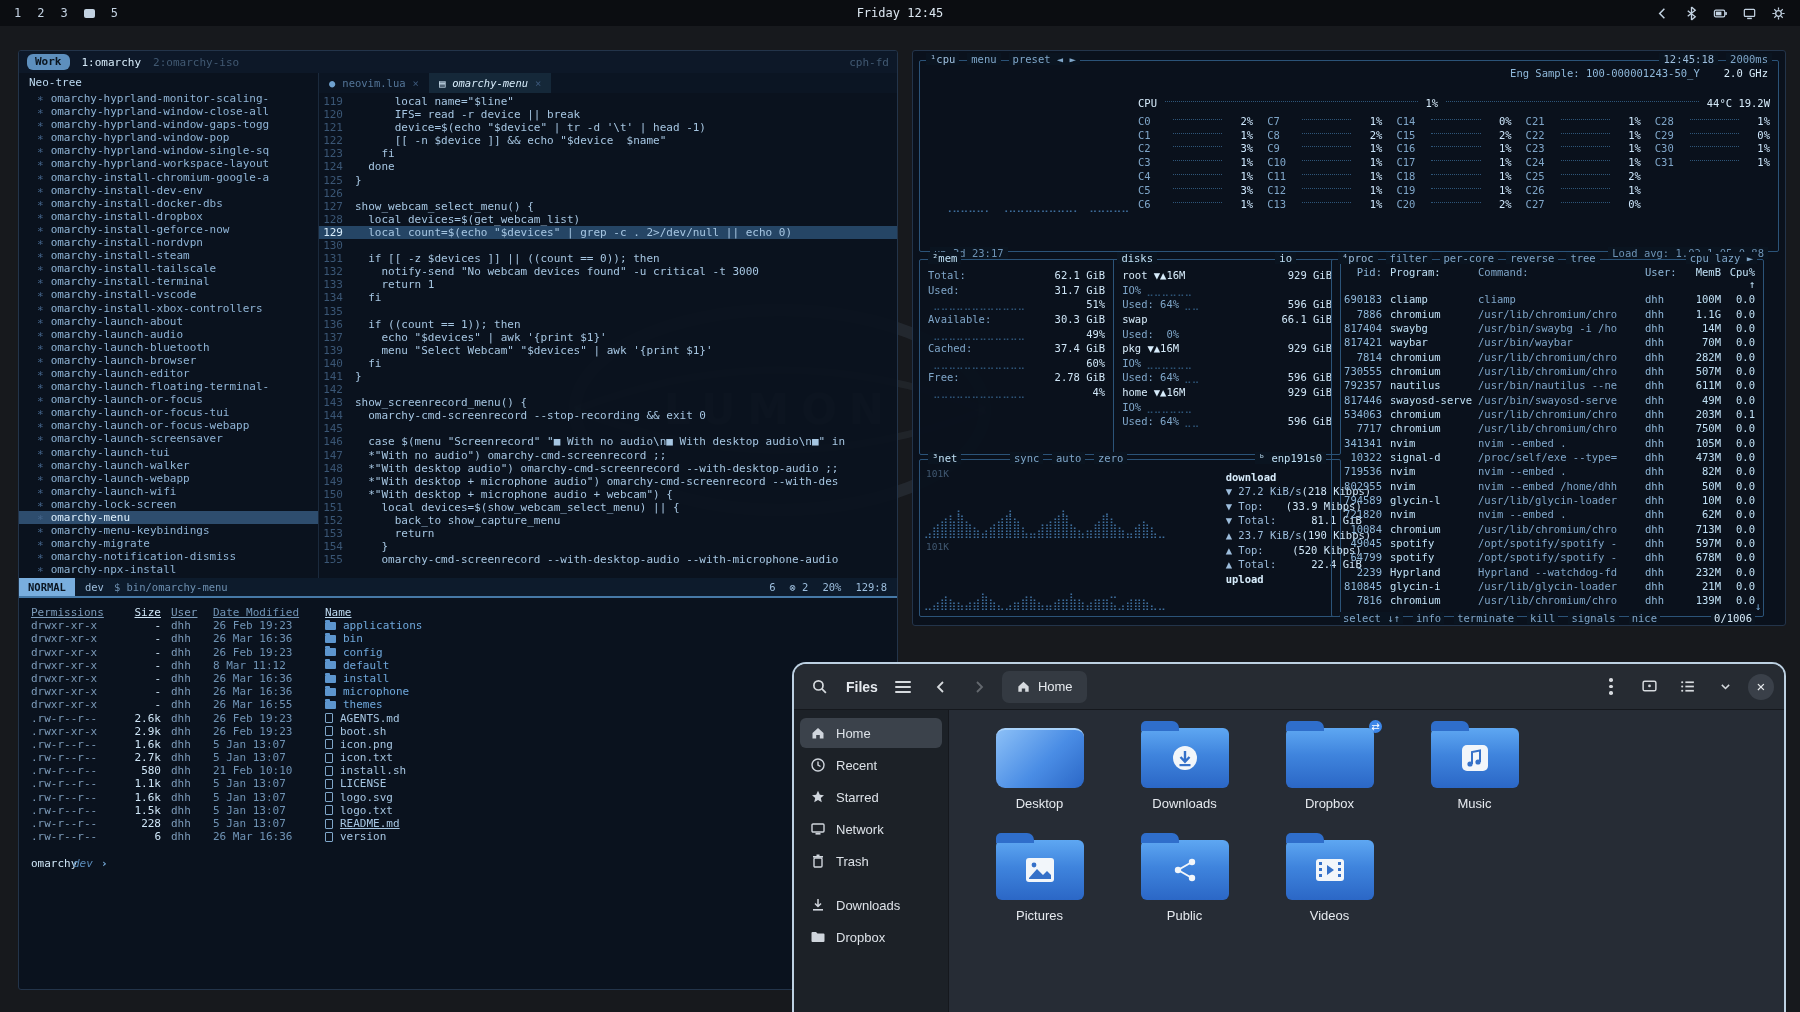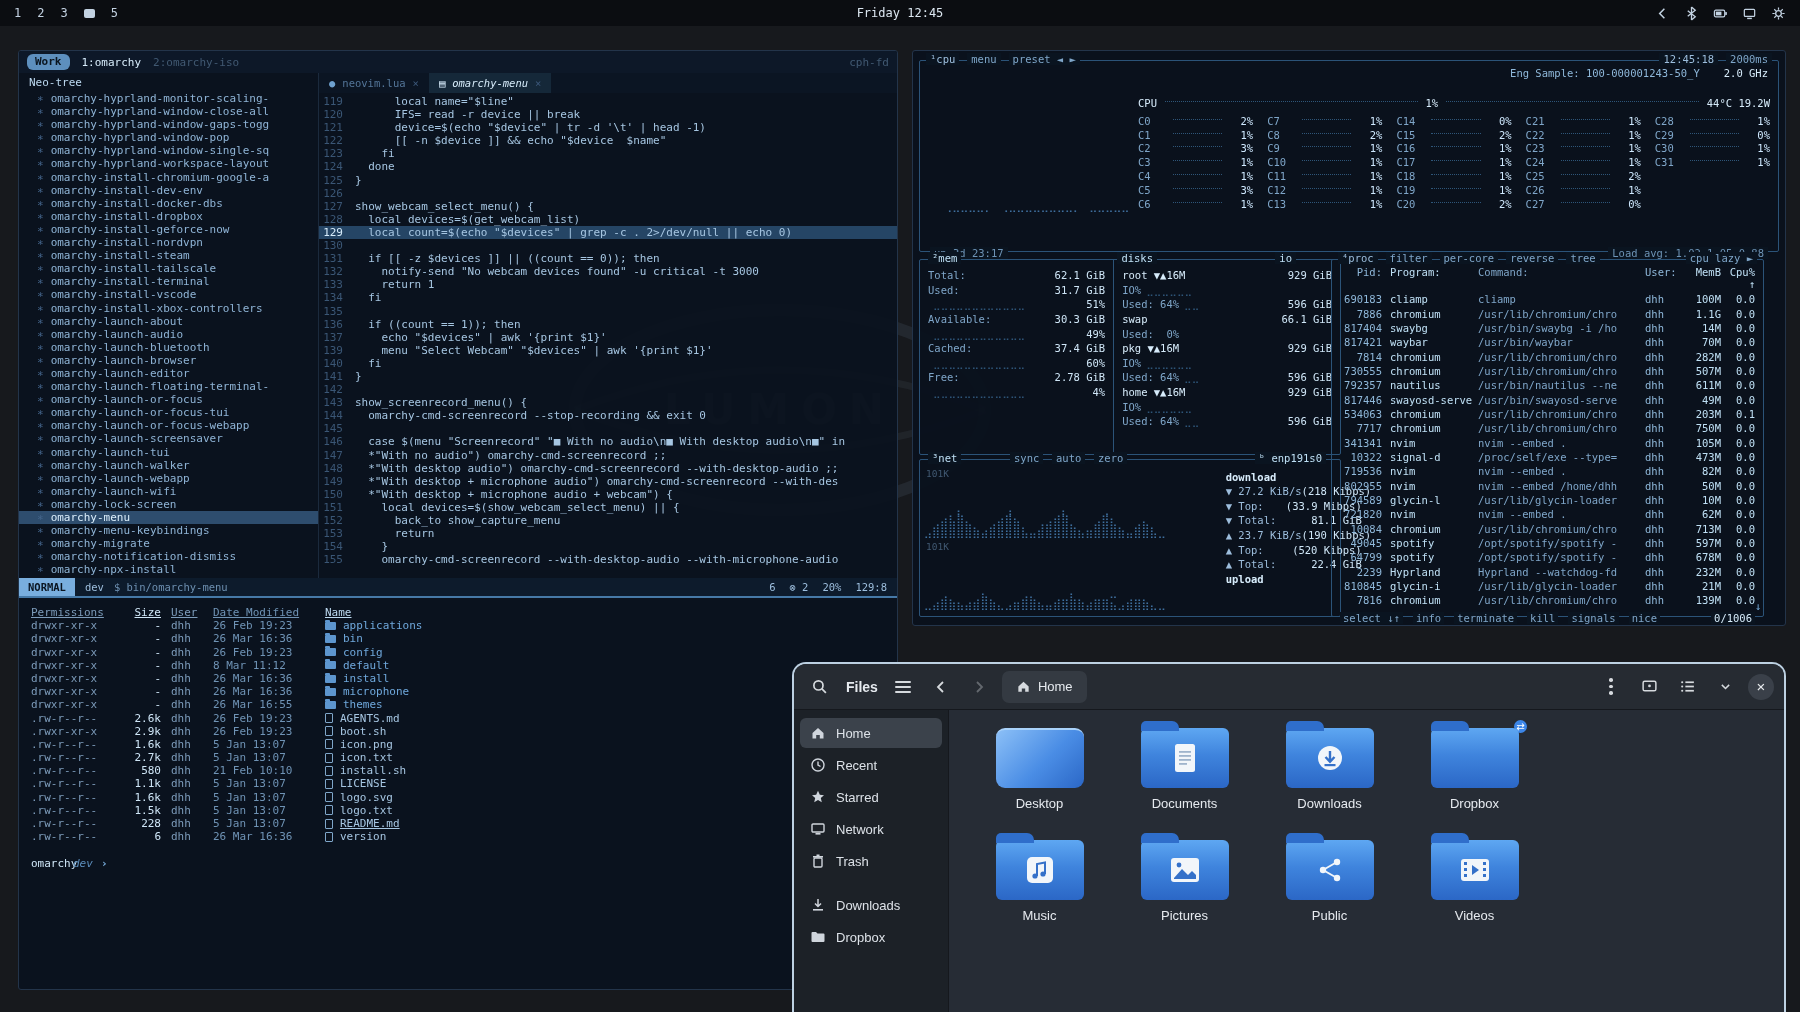--- a/index.html
+++ b/index.html
@@ -1219,32 +1219,20 @@
     </div>
 
     <div class="content">
       <div class="grid">
 
         <div class="gi">
           <div class="icon-desktop"></div>
           <div class="gi-label">Desktop</div>
         </div>
 
-        <div class="gi">
-          <div class="folder">
-            <svg class="ic ov" width="26" height="30" viewBox="0 0 26 30">
-                <rect x="3" y="1" width="20" height="28" rx="2.5" fill="#f2f6fa"></rect>
-                <rect x="7" y="8" width="12" height="1.8" fill="#9fb4cc"></rect>
-                <rect x="7" y="12" width="12" height="1.8" fill="#9fb4cc"></rect>
-                <rect x="7" y="16" width="12" height="1.8" fill="#9fb4cc"></rect>
-                <rect x="7" y="20" width="8" height="1.8" fill="#9fb4cc"></rect>
-              </svg>
-          </div>
-          <div class="gi-label">Documents</div>
-        </div>
 
         <div class="gi">
           <div class="folder">
             <svg class="ic ov" width="28" height="28" viewBox="0 0 28 28">
                 <circle cx="14" cy="14" r="12" fill="#f2f6fa"></circle>
                 <path d="M14 7 V17 M9.5 13 L14 17.8 L18.5 13" stroke="#3571c9" stroke-width="2.4" fill="none"></path>
                 <rect x="8.5" y="20" width="11" height="2.2" fill="#3571c9"></rect>
               </svg>
           </div>
           <div class="gi-label">Downloads</div>

